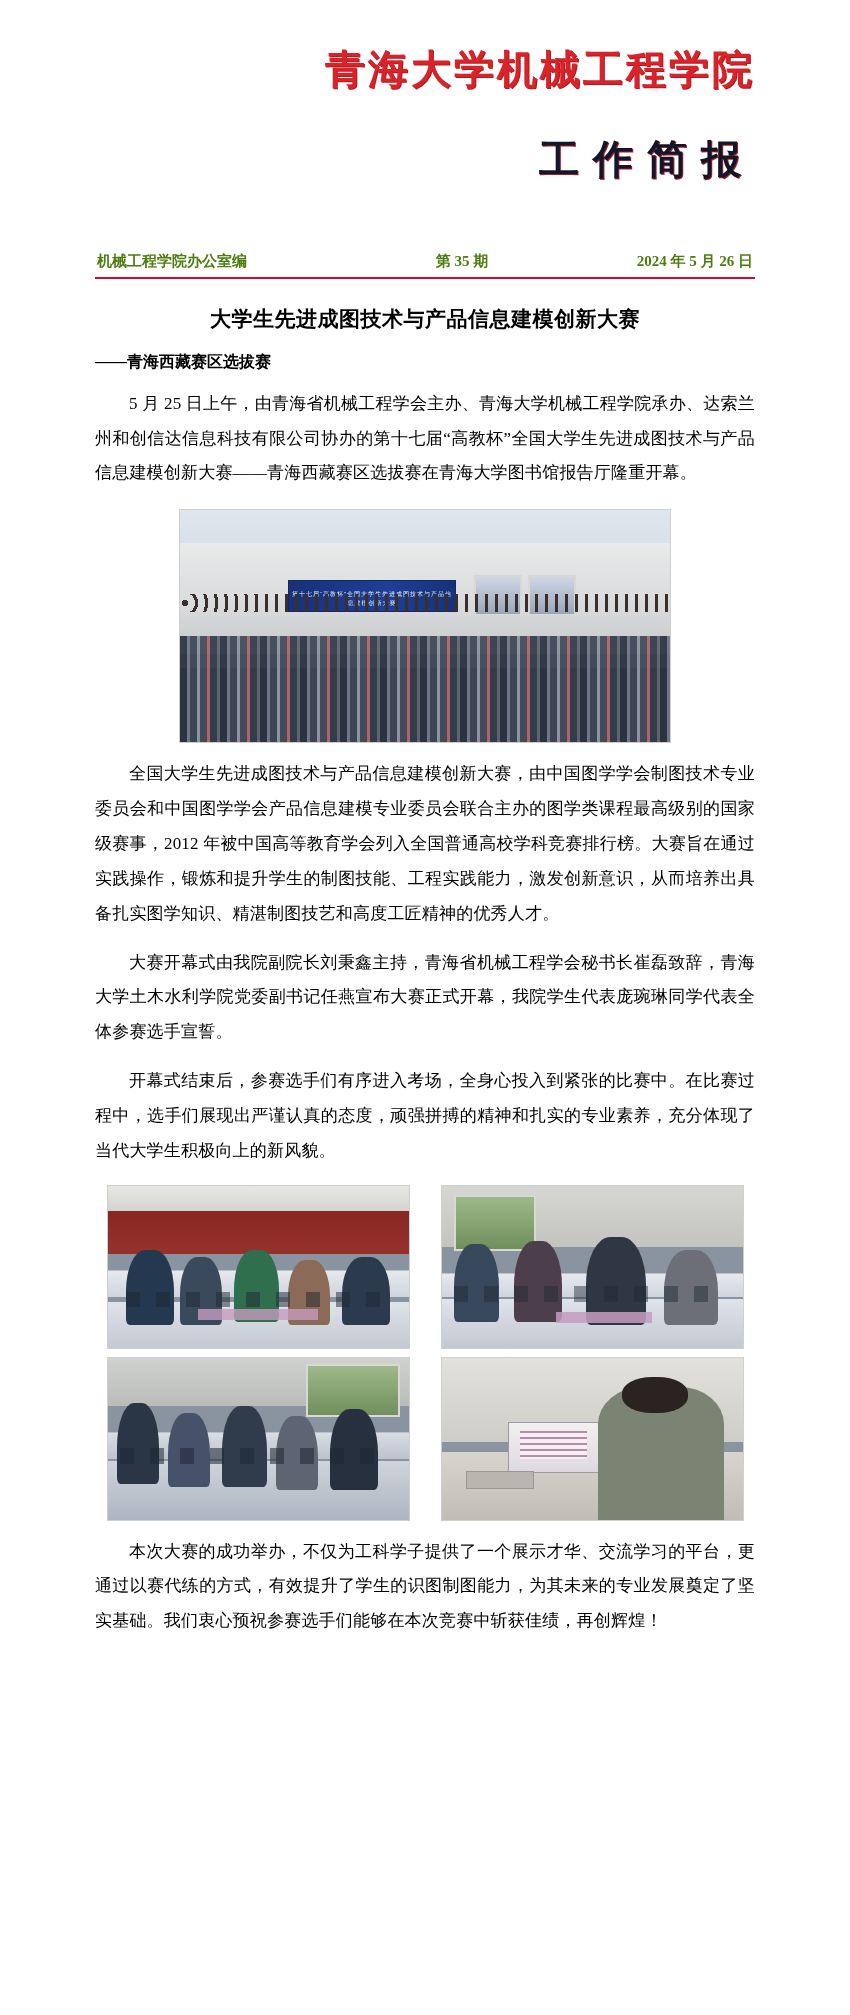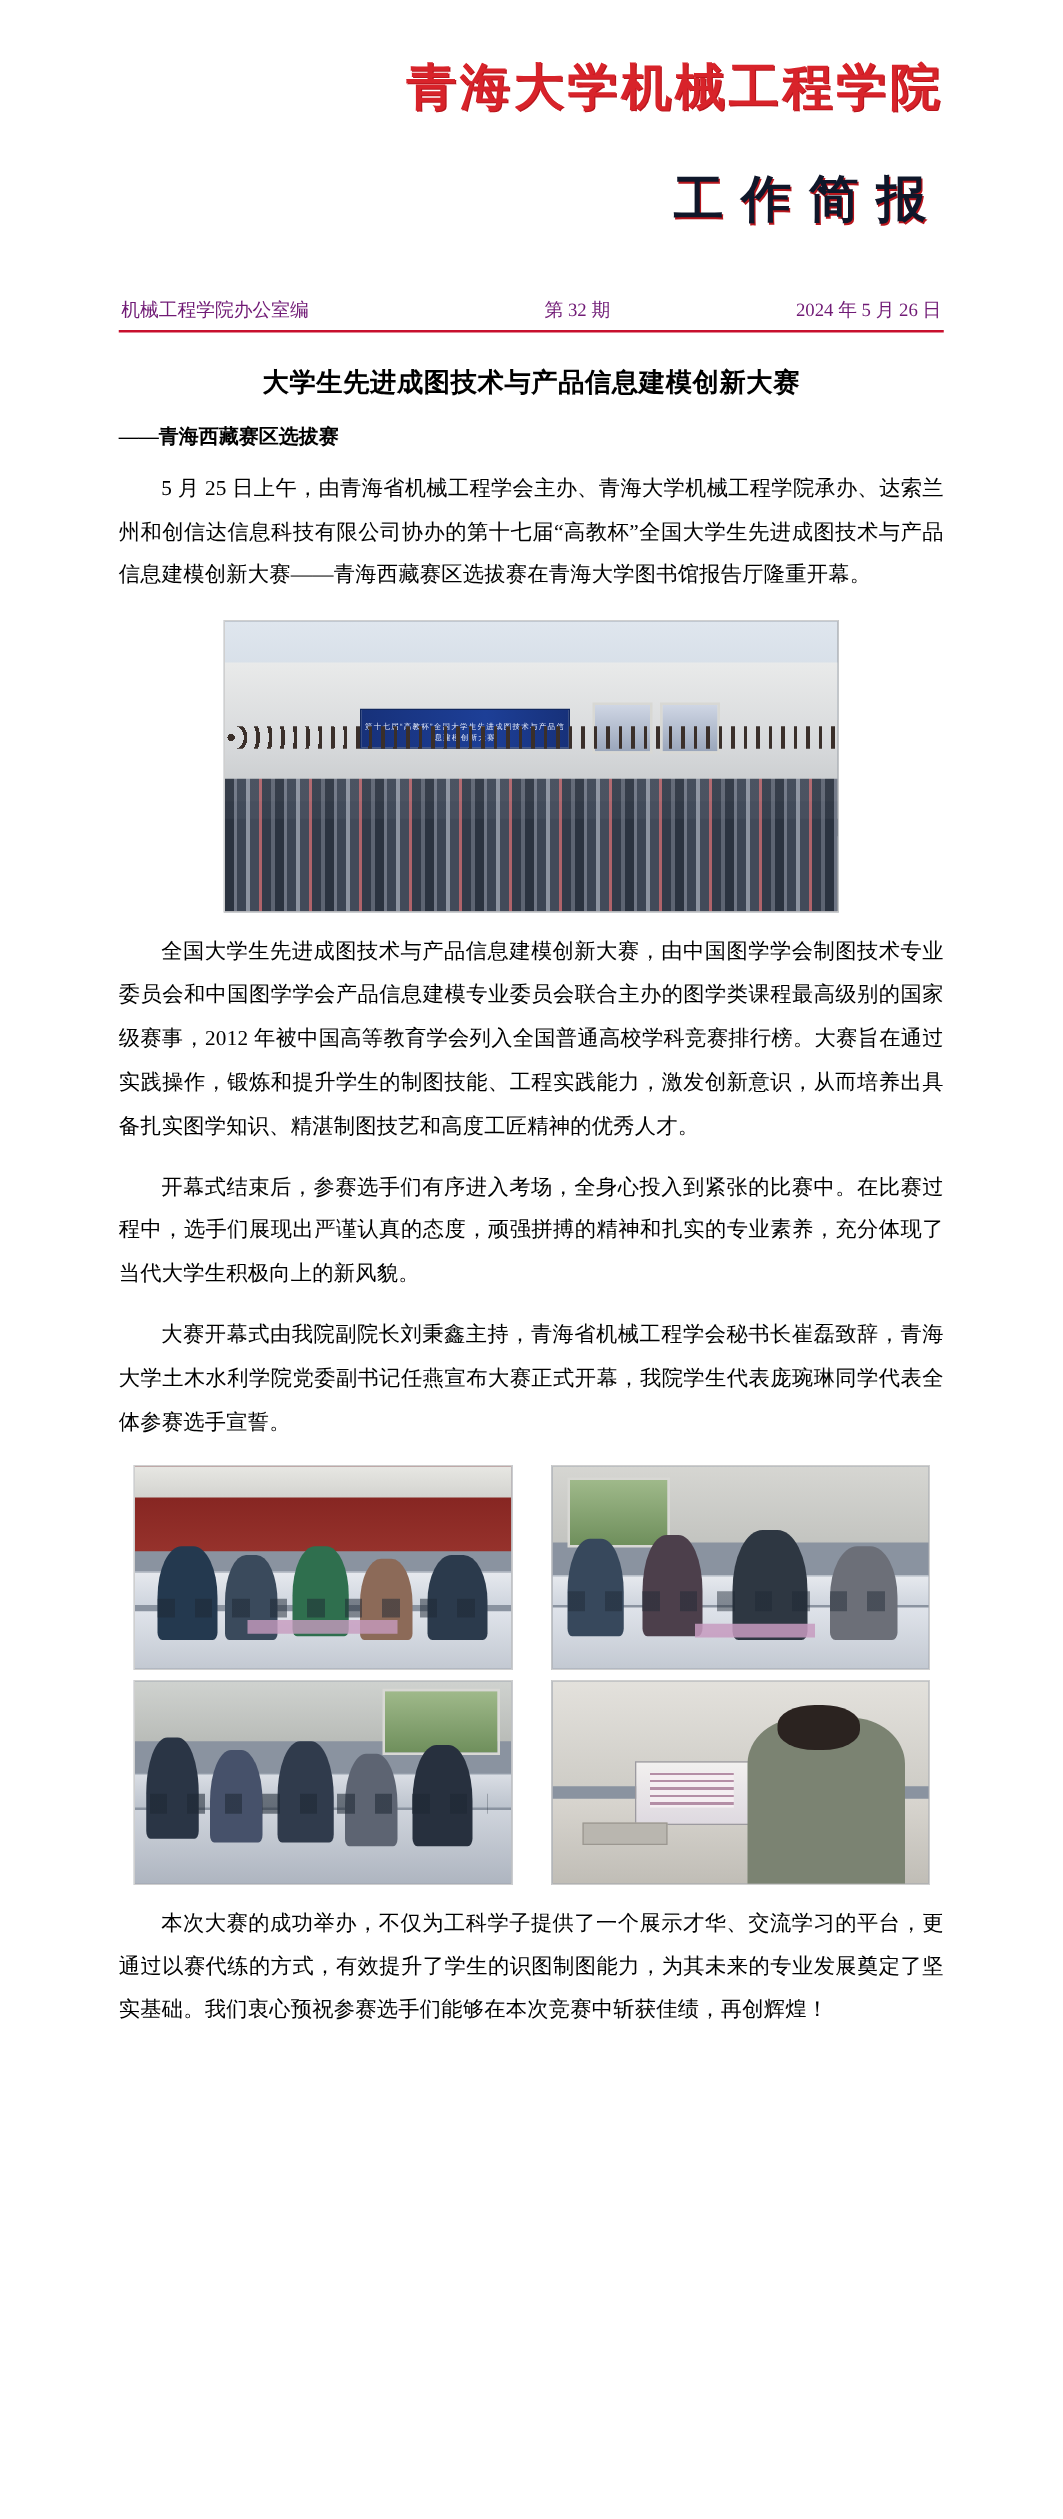--- a/index.html
+++ b/index.html
@@ -40,27 +40,27 @@
     font-family: "Liberation Serif", "DejaVu Serif", serif;
     font-weight: bold;
     font-size: 40px;
     letter-spacing: 14px;
     margin-top: 40px;
     text-shadow: 1px 1px 0 #b8161d;
   }
 
   
   .meta-row {
-    margin-top: 52px;
+    margin-top: 65px;
     display: flex;
     justify-content: space-between;
     align-items: flex-end;
-    color: #701a75;
+    color: #4d7c0f;
     font-size: 15px;
-    font-weight: normal;
+    font-weight: bold;
     font-family: "Liberation Serif", "DejaVu Serif", serif;
     padding: 0 2px 6px 2px;
   }
   .meta-row .m-left { flex: 0 0 auto; }
   .meta-row .m-mid { flex: 0 0 auto; margin-left: 40px;}
   .meta-row .m-right { flex: 0 0 auto; }
   .meta-rule {
     border: none;
     border-top: 2px solid #c8102e;
     margin: 0 0 0 0;
@@ -210,21 +210,21 @@
 
 <div class="page">
 
   <div class="masthead">
     <div class="masthead-line1">青海大学机械工程学院</div>
     <div class="masthead-line2">工作简报</div>
   </div>
 
   <div class="meta-row">
     <div class="m-left">机械工程学院办公室编</div>
-    <div class="m-mid">第 32 期</div>
+    <div class="m-mid">第 35 期</div>
     <div class="m-right">2024 年 5 月 26 日</div>
   </div>
   <hr class="meta-rule">
 
   <div class="doc-title">
     <div>大学生先进成图技术与产品信息建模创新大赛</div>
   </div>
   <div class="subtitle">——青海西藏赛区选拔赛</div>
 
   <p class="body-par">5 月 25 日上午，由青海省机械工程学会主办、青海大学机械工程学院承办、达索兰州和创信达信息科技有限公司协办的第十七届“高教杯”全国大学生先进成图技术与产品信息建模创新大赛——青海西藏赛区选拔赛在青海大学图书馆报告厅隆重开幕。</p>
@@ -239,22 +239,22 @@
       <div class="window-green" style="left:60%;top:28%;width:9%;height:16%;background:linear-gradient(180deg,#cfd6e4,#9aa6bb)"></div>
       <div class="window-green" style="left:71%;top:28%;width:9%;height:16%;background:linear-gradient(180deg,#cfd6e4,#9aa6bb)"></div>
       <div class="ground" style="height:14%"></div>
       <div class="crowd" style="height:32%"></div>
       <div class="crowd row2" style="height:20%;bottom:26%"></div>
       <div class="heads" style="bottom:56%;height:8%"></div>
     </div>
   </div>
 
   <p class="body-par">全国大学生先进成图技术与产品信息建模创新大赛，由中国图学学会制图技术专业委员会和中国图学学会产品信息建模专业委员会联合主办的图学类课程最高级别的国家级赛事，2012 年被中国高等教育学会列入全国普通高校学科竞赛排行榜。大赛旨在通过实践操作，锻炼和提升学生的制图技能、工程实践能力，激发创新意识，从而培养出具备扎实图学知识、精湛制图技艺和高度工匠精神的优秀人才。</p>
+  <p class="body-par">大赛开幕式由我院副院长刘秉鑫主持，青海省机械工程学会秘书长崔磊致辞，青海大学土木水利学院党委副书记任燕宣布大赛正式开幕，我院学生代表庞琬琳同学代表全体参赛选手宣誓。</p>
   <p class="body-par">开幕式结束后，参赛选手们有序进入考场，全身心投入到紧张的比赛中。在比赛过程中，选手们展现出严谨认真的态度，顽强拼搏的精神和扎实的专业素养，充分体现了当代大学生积极向上的新风貌。</p>
-  <p class="body-par">大赛开幕式由我院副院长刘秉鑫主持，青海省机械工程学会秘书长崔磊致辞，青海大学土木水利学院党委副书记任燕宣布大赛正式开幕，我院学生代表庞琬琳同学代表全体参赛选手宣誓。</p>
 
   <div class="photo-grid">
 
     <div class="ph quad">
       <div class="wall-red" style="height:42%"></div>
       <div class="wall-grey" style="top:0;height:16%;background:linear-gradient(180deg,#e7e7e3,#d3d3cf)"></div>
       <div class="desk" style="top:52%;height:16%"></div>
       <div class="desk2" style="top:72%;height:28%"></div>
       <div class="person" style="left:6%;top:40%;width:16%;height:46%;background:#24394f"></div>
       <div class="person" style="left:24%;top:44%;width:14%;height:42%;background:#3a4a5c"></div>

